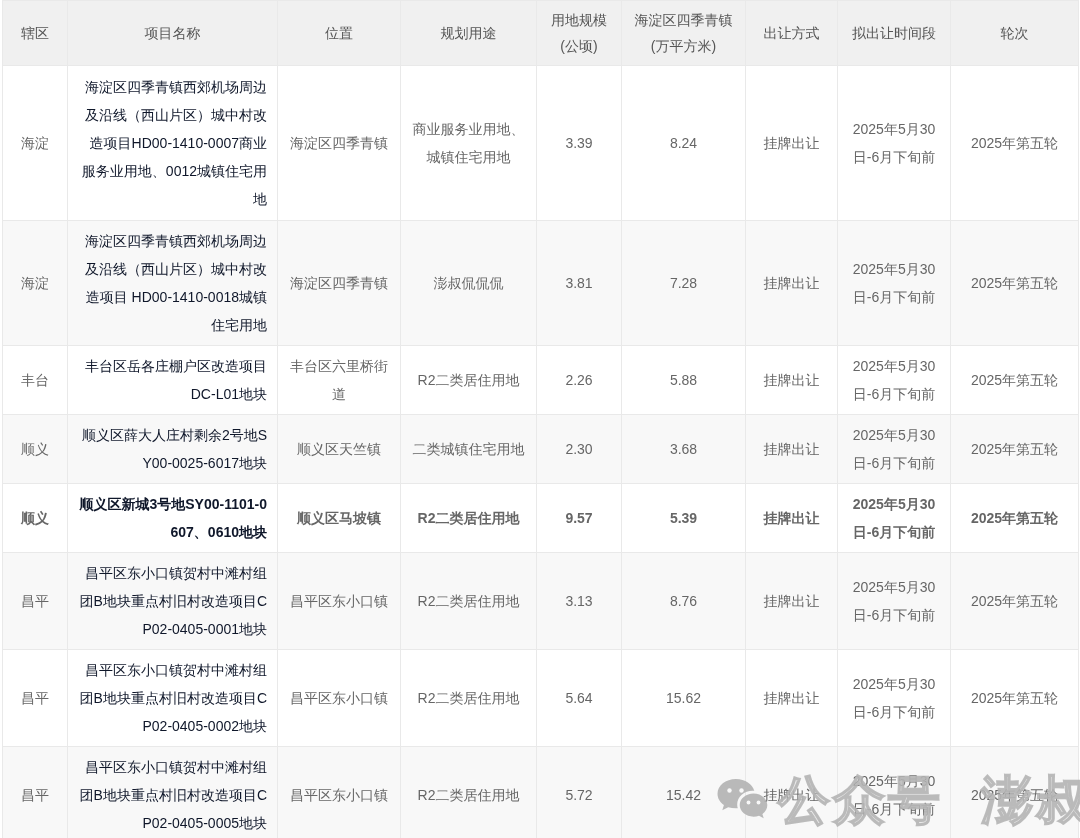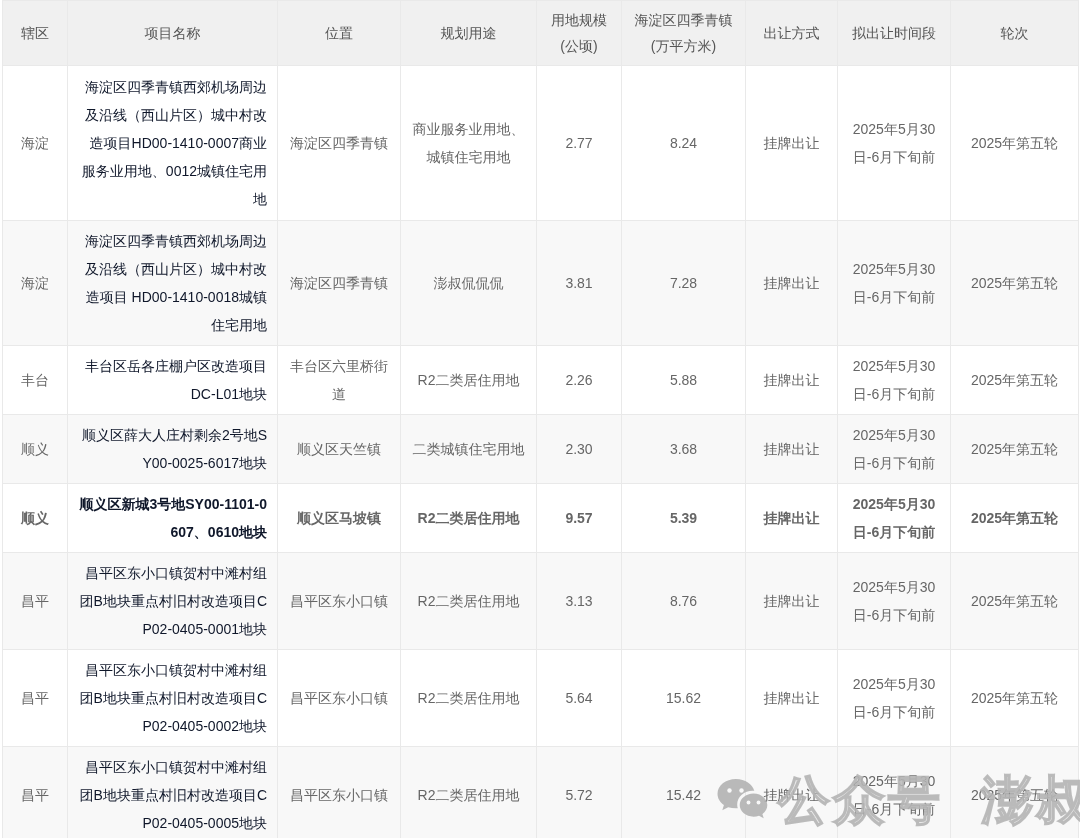--- a/index.html
+++ b/index.html
@@ -98,21 +98,21 @@
           <th>拟出让时间段</th>
           <th>轮次</th>
         </tr>
     </thead>
     <tbody>
         <tr>
           <td>海淀</td>
           <td class="project">海淀区四季青镇西郊机场周边及沿线（西山片区）城中村改造项目HD00-1410-0007商业服务业用地、0012城镇住宅用地</td>
           <td>海淀区四季青镇</td>
           <td>商业服务业用地、城镇住宅用地</td>
-          <td>2.77</td>
+          <td>3.39</td>
           <td>8.24</td>
           <td>挂牌出让</td>
           <td>2025年5月30日-6月下旬前</td>
           <td>2025年第五轮</td>
         </tr>
         <tr>
           <td>海淀</td>
           <td class="project">海淀区四季青镇西郊机场周边及沿线（西山片区）城中村改造项目 HD00-1410-0018城镇住宅用地</td>
           <td>海淀区四季青镇</td>
           <td>澎叔侃侃侃</td>

